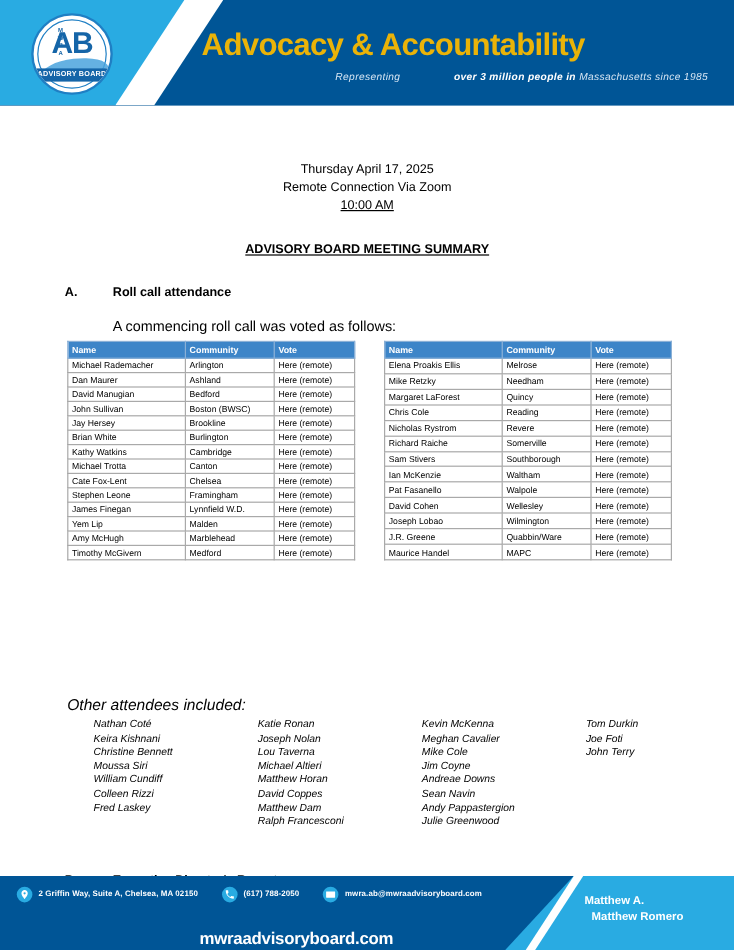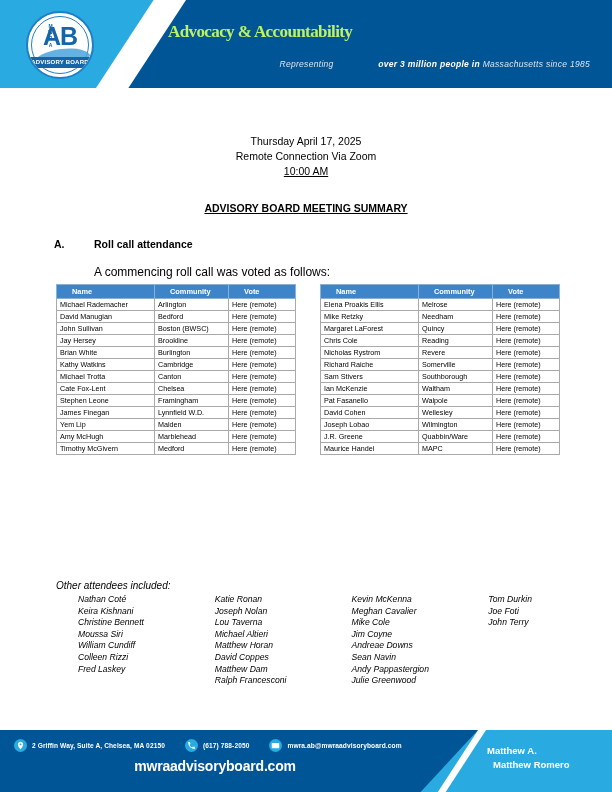--- a/index.html
+++ b/index.html
@@ -97,25 +97,25 @@
     color: #fff;
     font-size: 6px;
     font-weight: bold;
     line-height: 11px;
     letter-spacing: .2px;
   }
 
   .header-title {
     position: absolute;
     left: 168px; top: 22px;
-    font-size: 17px;
-    font-weight: bold;
-    color: #bef264;
+    font-size: 26px;
+    font-weight: bold;
+    color: #eab308;
     letter-spacing: -.6px;
-    font-family: Liberation Serif, serif;
+    font-family: Liberation Sans, sans-serif;
   }
   .header-tagline {
     position: absolute;
     right: 22px; top: 59px;
     font-size: 8.5px;
     font-style: italic;
     color: #d6e6f4;
     letter-spacing: .3px;
   }
   .header-tagline b { color:#ffffff;margin-left:42px; }
@@ -179,21 +179,21 @@
     border-collapse: collapse;
     width: 239px;
     table-layout: fixed;
   }
   table.roll th {
     background: #3d85c8;
     color: #ffffff;
     font-size: 7.4px;
     font-weight: bold;
     text-align: left;
-    padding: 2px 15px;
+    padding: 2px 3px;
     border: 1px solid #8ab0d6;
     height: 11px;
     box-sizing: border-box;
   }
   table.roll td {
     font-size: 7.2px;
     padding: 1px 3px;
     border: 1px solid #a9a9a9;
     height: 11.6px;
     box-sizing: border-box;
@@ -208,21 +208,21 @@
   .attendees {
     position: absolute;
     top: 492px; left: 56px;
     width: 530px;
     font-style: italic;
     font-size: 8.6px;
   }
   .attendees-title {
     font-style: italic;
     font-weight: normal;
-    font-size: 10px;
+    font-size: 13px;
     margin-bottom: 3px;
   }
   .att-cols {
     display: flex;
   }
   .att-col { }
   .att-col.c1 { width: 140px; padding-left: 22px; }
   .att-col.c2 { width: 140px; }
   .att-col.c3 { width: 140px; }
   .att-col.c4 { width: 100px; }
@@ -275,27 +275,28 @@
   .fc-item { display: flex; align-items: center; gap: 5px; margin-right: 14px; }
   .fc-icon {
     width: 13px; height: 13px;
     border-radius: 50%;
     background: #29ABE2;
     display: flex; align-items: center; justify-content: center;
   }
   .fc-icon svg { display: block; }
   .footer-site {
     position: absolute;
-    top: 28px; left: 0;
+    top: 44px; left: 0;
     width: 430px;
     text-align: center;
     color: #ffffff;
     font-size: 14px;
     font-weight: bold;
     letter-spacing: -.2px;
+    padding-left: 32px;
   }
   .footer-sign {
     position: absolute;
     top: 14px; left: 487px;
     color: #ffffff;
     font-size: 9.5px;
     font-weight: bold;
     line-height: 14px;
   }
   .footer-sign .l2 { padding-left: 6px; }
@@ -348,20 +349,25 @@
           <tr id="hdr-left">
             <th>Name</th>
             <th>Community</th>
             <th>Vote</th>
           </tr>
         </thead>
       <tbody id="tbody-left">
           <tr>
             <td>Michael Rademacher</td>
             <td>Arlington</td>
+            <td>Here (remote)</td>
+          </tr>
+          <tr>
+            <td>Dan Maurer</td>
+            <td>Ashland</td>
             <td>Here (remote)</td>
           </tr>
           <tr>
             <td>David Manugian</td>
             <td>Bedford</td>
             <td>Here (remote)</td>
           </tr>
           <tr>
             <td>John Sullivan</td>
             <td>Boston (BWSC)</td>

